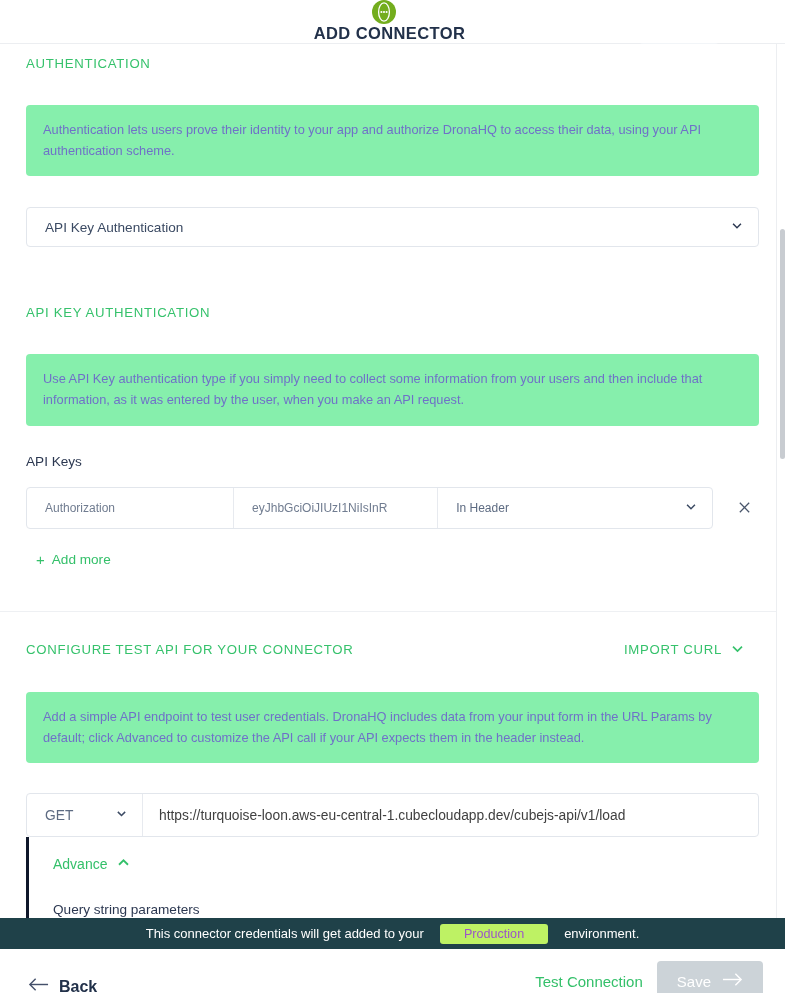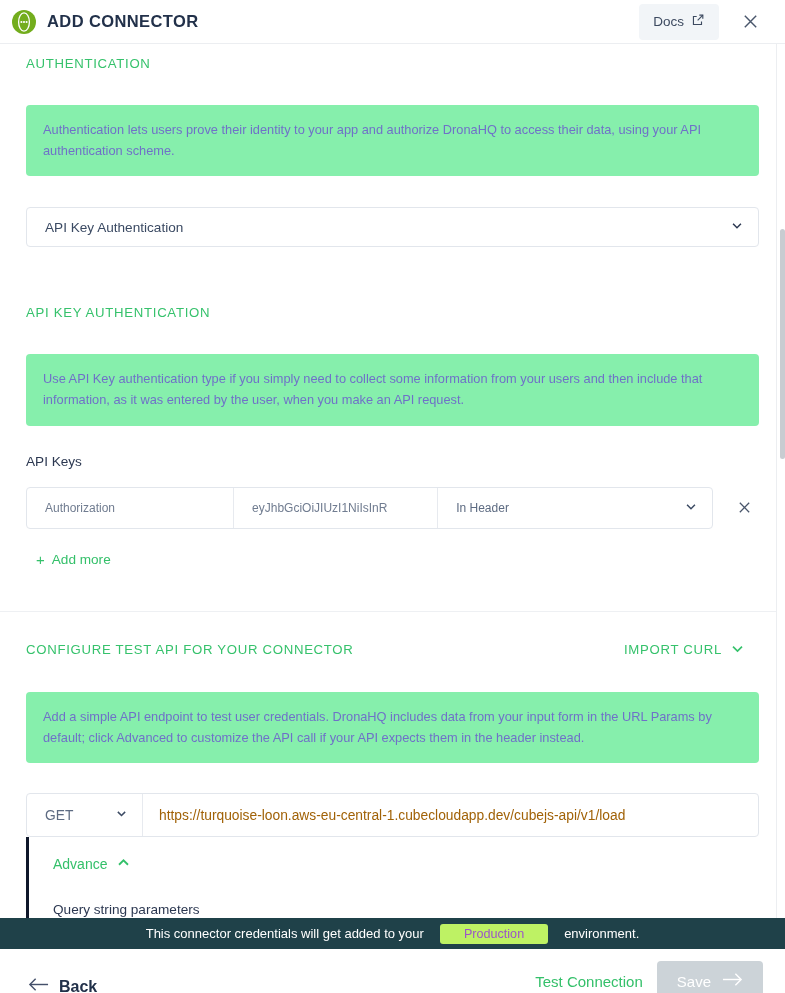--- a/index.html
+++ b/index.html
@@ -24,20 +24,21 @@
   .header {
     position: absolute;
     top: 0; left: 0;
     width: 785px;
     height: 44px;
     background: #ffffff;
     border-bottom: 1px solid #eceef1;
     display: flex;
     align-items: center;
     padding: 0 18px 0 12px;
+    flex-direction: column;
   }
   .brand-icon {
     width: 24px; height: 24px;
     border-radius: 50%;
     background: #73ad1d;
     display: flex; align-items: center; justify-content: center;
     flex: 0 0 auto;
     margin-right: 11px;
   }
   .brand-icon svg { display: block; }
@@ -237,21 +238,21 @@
     color: #5d6b82;
     cursor: pointer;
   }
   .method-box .chev { position: absolute; right: 14px; top: 50%; transform: translateY(-50%); }
   .url-input {
     flex: 1;
     display: flex;
     align-items: center;
     padding: 0 16px;
     font-size: 13.8px;
-    color: #a16207;
+    color: #404040;
     white-space: nowrap;
     overflow: hidden;
     cursor: text;
   }
 
   
   .advance-wrap {
     border-left: 3px solid #0f172a;
     padding: 18px 0 0 24px;
     margin: 0 26px;

